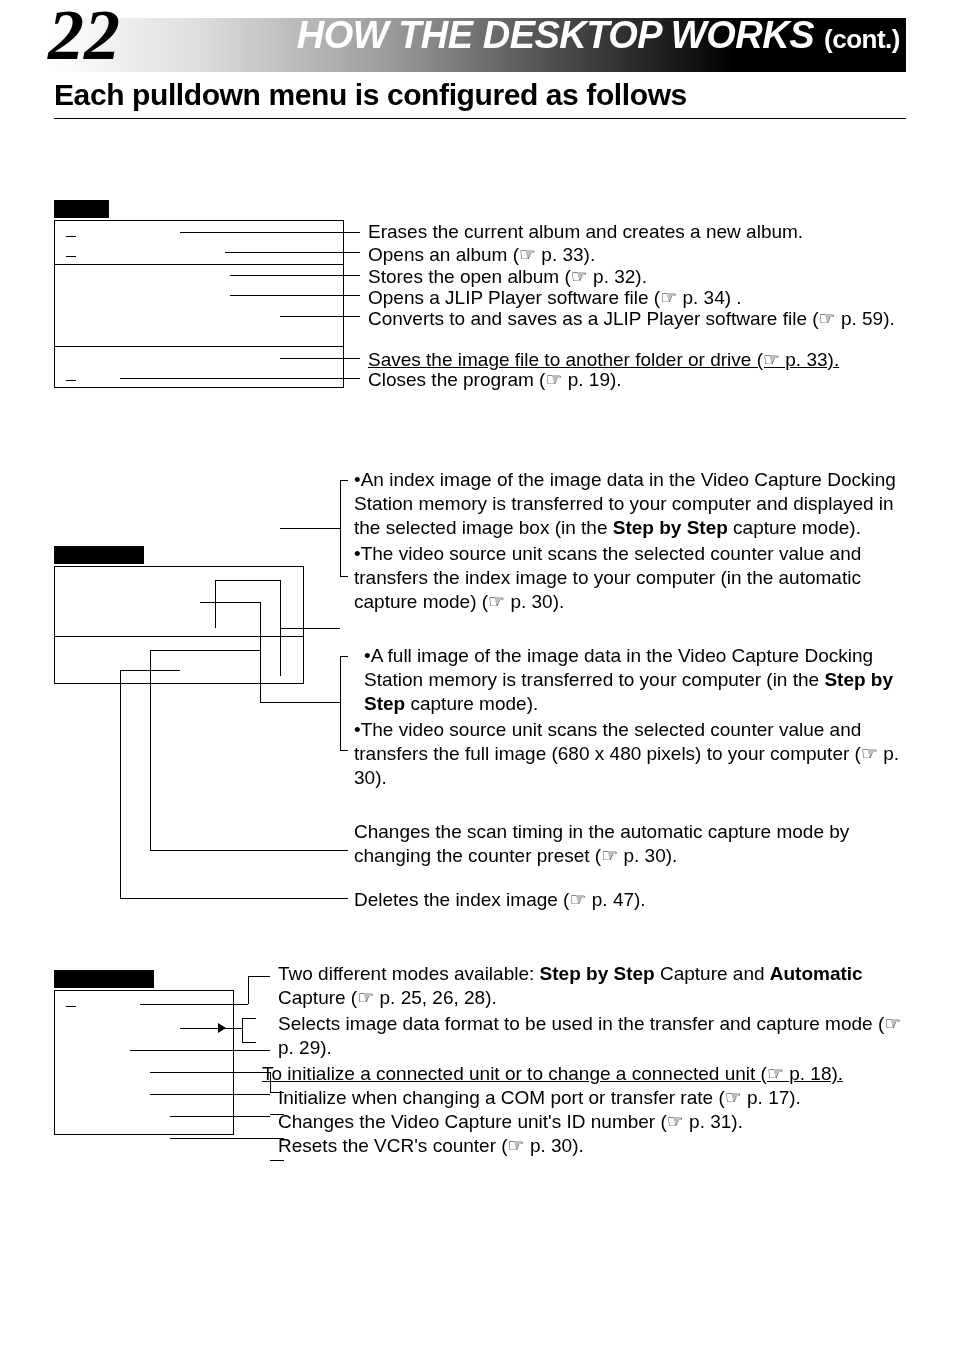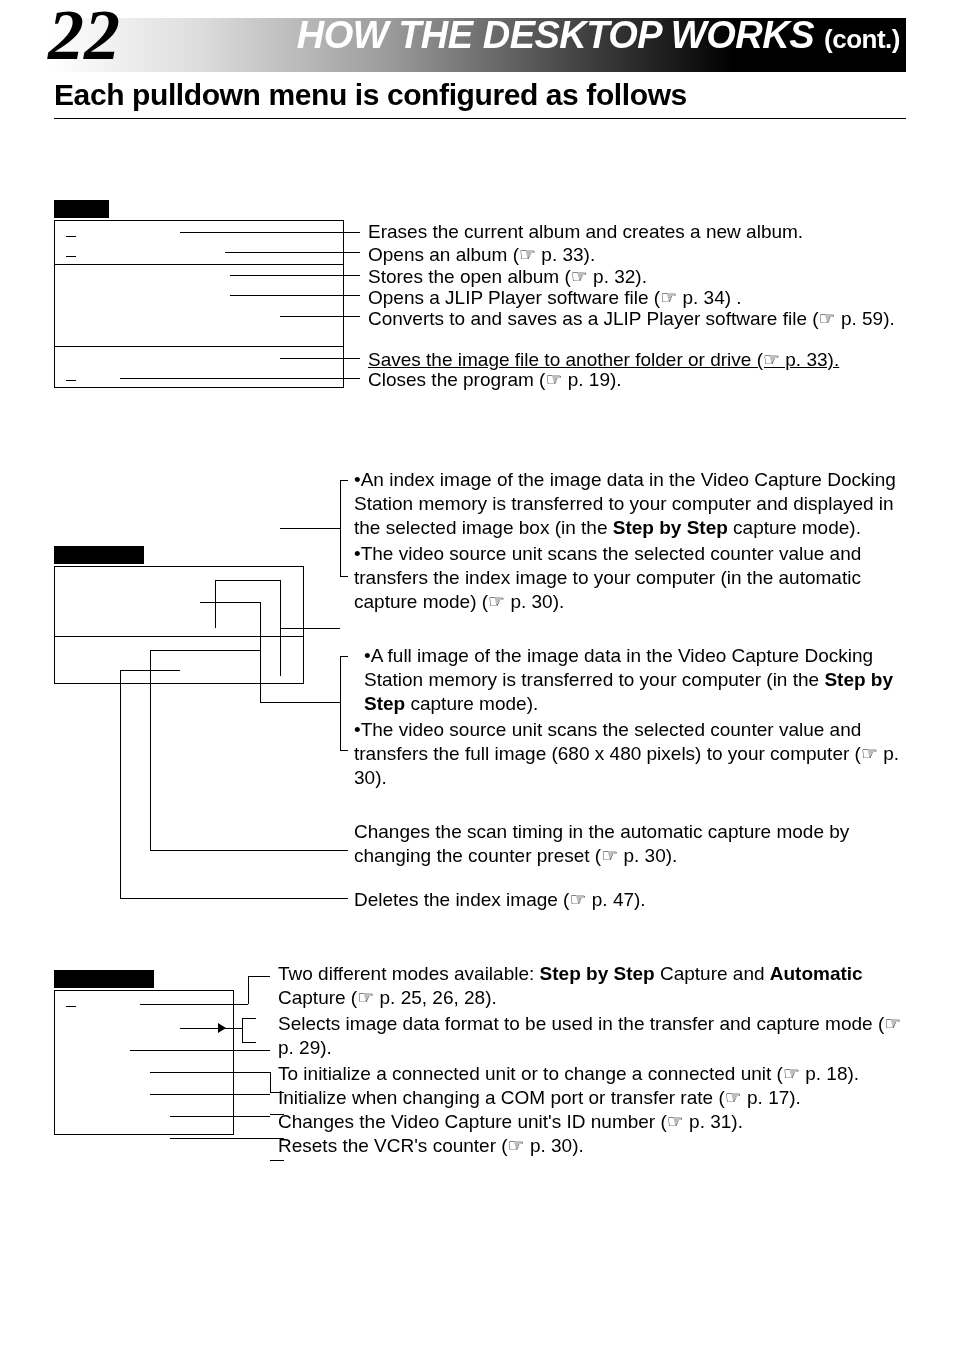--- a/index.html
+++ b/index.html
@@ -266,18 +266,18 @@
   <div class="line" style="left:270px; top:1072px; width:1px; height:20px;"></div>
   <div class="line" style="left:270px; top:1092px; width:14px; height:1px;"></div>
   <div class="line" style="left:270px; top:1114px; width:14px; height:1px;"></div>
   <div class="line" style="left:270px; top:1138px; width:14px; height:1px;"></div>
   <div class="line" style="left:270px; top:1160px; width:14px; height:1px;"></div>
 
   <div class="desc" style="left:278px; top:962px; width:640px;">
     <span>Two different modes available: </span><b>Step by Step</b><span> Capture and </span><b>Automatic</b><span> Capture (☞ p. 25, 26, 28).</span>
   </div>
   <div class="desc" style="left:278px; top:1012px; width:640px;">Selects image data format to be used in the transfer and capture mode (☞ p. 29).</div>
-  <div class="desc" style="left:278px; top:1062px; width:640px;">To initialize a connected unit or to change a connected unit (☞ p. 18).</div>
+  <div class="desc" style="left:262px; top:1062px; width:640px;text-decoration:underline;">To initialize a connected unit or to change a connected unit (☞ p. 18).</div>
   <div class="desc" style="left:278px; top:1086px; width:640px;">Initialize when changing a COM port or transfer rate (☞ p. 17).</div>
   <div class="desc" style="left:278px; top:1110px; width:640px;">Changes the Video Capture unit's ID number (☞ p. 31).</div>
   <div class="desc" style="left:278px; top:1134px; width:640px;">Resets the VCR's counter (☞ p. 30).</div>
 
 </div>
 
 </body></html>

